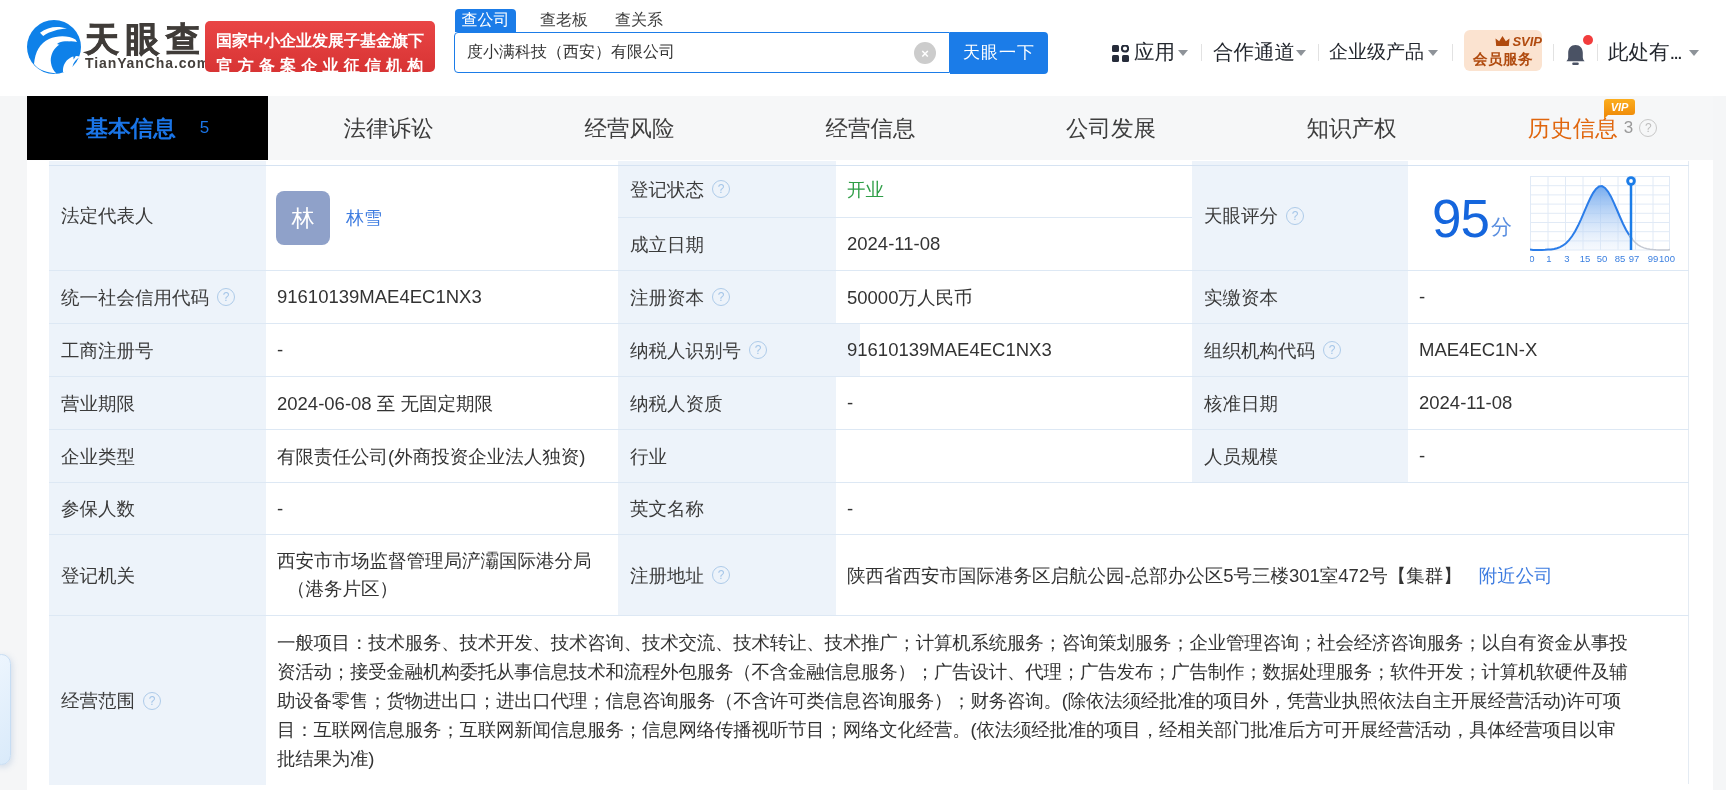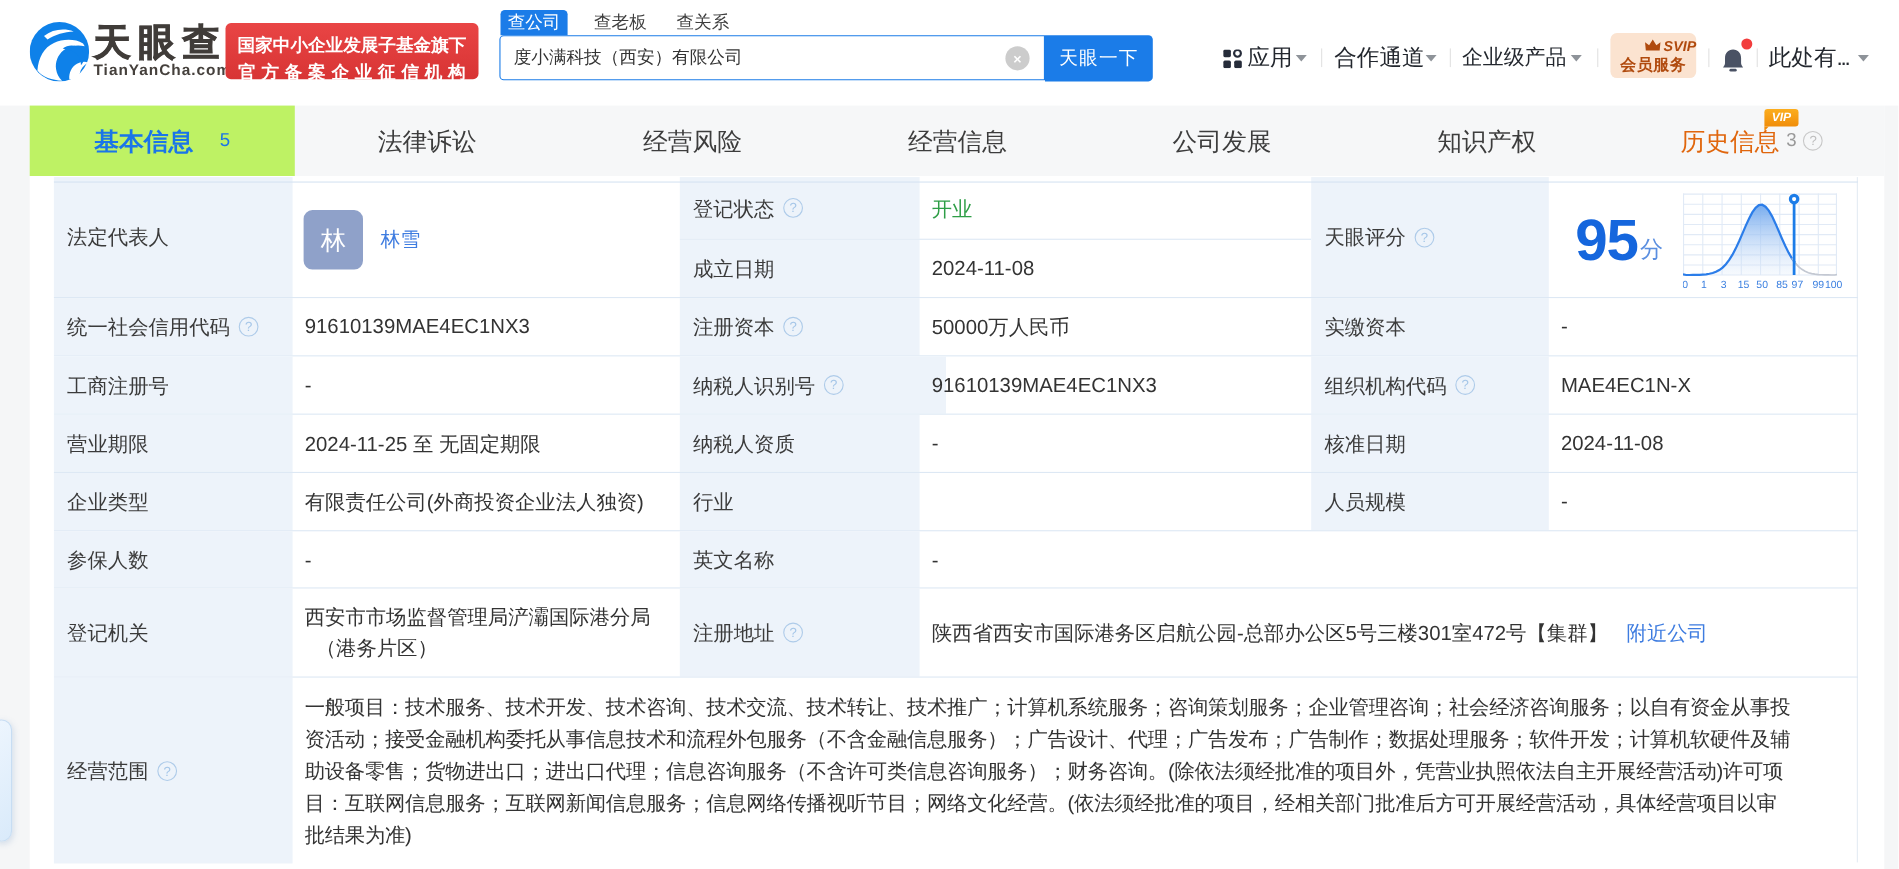--- a/index.html
+++ b/index.html
@@ -69,21 +69,21 @@
 <svg class="a" style="left:1564px;top:43px" width="23" height="23" viewBox="0 0 23 23">
 <path d="M11.5,2 C7,2 4.2,5.2 4.2,9.8 L4.2,14.6 Q4.2,16.6 2.4,18.3 L20.6,18.3 Q18.8,16.6 18.8,14.6 L18.8,9.8 C18.8,5.2 16,2 11.5,2 Z" fill="#4a5264"></path>
 <rect x="8.2" y="19.6" width="6.6" height="2.4" rx="1.2" fill="#4a5264"></rect>
 </svg>
 <div class="a" style="left:1583px;top:35px;width:10px;height:10px;border-radius:50%;background:#f23d3d"></div>
 <div class="a dvd" style="left:1597px;top:44px"></div>
 <div class="a" style="left:1608px;top:38px;font-size:20.5px;color:#23272e">此处有<span style="letter-spacing:-2px">...</span></div>
 <div class="a caret" style="left:1689px;top:50px"></div>
 
 <div class="a" style="left:27px;top:96px;width:1686px;height:64px;background:#f6f7f8;display:flex">
-<div class="flex" style="width:241px;background:#bef264;justify-content:center;gap:24px">
+<div class="flex" style="width:241px;background:#000000;justify-content:center;gap:24px">
       <span style="font-size:22.5px;font-weight:bold;color:#1a75e8">基本信息</span>
       <span style="font-size:17px;color:#1a75e8">5</span>
     </div>
 <div class="flex" style="width:241px;justify-content:center;font-size:22.5px;color:#3d3d3d">法律诉讼</div>
 <div class="flex" style="width:241px;justify-content:center;font-size:22.5px;color:#3d3d3d">经营风险</div>
 <div class="flex" style="width:241px;justify-content:center;font-size:22.5px;color:#3d3d3d">经营信息</div>
 <div class="flex" style="width:240px;justify-content:center;font-size:22.5px;color:#3d3d3d">公司发展</div>
 <div class="flex" style="width:241px;justify-content:center;font-size:22.5px;color:#3d3d3d">知识产权</div>
 <div class="flex" style="width:241px;justify-content:center;gap:6px">
       <span style="font-size:22.5px;color:#e0660d">历史信息</span>
@@ -102,21 +102,21 @@
    <div style="width:54px;height:54px;border-radius:8px;background:#8fa1c9;color:#fff;font-size:23px;display:flex;align-items:center;justify-content:center">林</div>
    <a style="font-size:18px;color:#3e7ce0">林雪</a>
  </div>
  <div class="a lbl" style="left:569px;top:0;width:218px;height:56px">登记状态 <span class="qi">?</span></div>
  <div class="a val" style="left:787px;top:0;width:356px;height:56px;color:#2f9e47">开业</div>
  <div class="a" style="left:569px;top:56px;width:574px;height:1px;background:#dde8f4"></div>
  <div class="a lbl" style="left:569px;top:57px;width:218px;height:52px">成立日期</div>
  <div class="a val" style="left:787px;top:57px;width:356px;height:52px">2024-11-08</div>
  <div class="a lbl" style="left:1143px;top:0;width:216px;height:109px">天眼评分 <span class="qi">?</span></div>
  <div class="a" style="left:1359px;top:0;width:281px;height:109px">
-   <div class="a" style="left:24px;top:31px;font-size:53px;line-height:53px;font-weight:bold;color:#1566dd;letter-spacing:-1px">95</div>
+   <div class="a" style="left:24px;top:31px;font-size:53px;line-height:53px;font-weight:normal;color:#1566dd;letter-spacing:-1px">95</div>
    <div class="a" style="left:83px;top:52px;font-size:21px;color:#5b8fe0">分</div>
    <svg class="a" style="left:122px;top:11px" width="145" height="92" viewBox="0 0 145 92">
     <defs>
      <linearGradient id="bg1" x1="0" y1="0" x2="0" y2="1">
       <stop offset="0" stop-color="#76abee"></stop>
               <stop offset="1" stop-color="#dcE9fa" stop-opacity="0.25"></stop>
      </linearGradient>
     </defs>
     <g stroke="#e1eaf6" stroke-width="1">
      <path d="M0,4.5 H140 M0,13.7 H140 M0,22.9 H140 M0,32.1 H140 M0,41.3 H140 M0,50.5 H140 M0,59.7 H140 M0,68.9 H140 M0,78 H140"></path>
@@ -156,21 +156,21 @@
  <div class="a lbl" style="left:0;top:0;width:217px;height:52px">工商注册号</div>
  <div class="a val" style="left:217px;top:0;width:352px;height:52px">-</div>
  <div class="a lbl" style="left:569px;top:0;width:242px;height:52px">纳税人识别号 <span class="qi">?</span></div>
  <div class="a val" style="left:787px;top:0;width:356px;height:52px">91610139MAE4EC1NX3</div>
  <div class="a lbl" style="left:1143px;top:0;width:216px;height:52px">组织机构代码 <span class="qi">?</span></div>
  <div class="a val" style="left:1359px;top:0;width:281px;height:52px">MAE4EC1N-X</div>
 </div>
 
 <div class="a bt" style="left:0;top:215px;width:1640px;height:53px">
  <div class="a lbl" style="left:0;top:0;width:217px;height:52px">营业期限</div>
- <div class="a val" style="left:217px;top:0;width:352px;height:52px">2024-11-25 至 无固定期限</div>
+ <div class="a val" style="left:217px;top:0;width:352px;height:52px">2024-06-08 至 无固定期限</div>
  <div class="a lbl" style="left:569px;top:0;width:218px;height:52px">纳税人资质</div>
  <div class="a val" style="left:787px;top:0;width:356px;height:52px">-</div>
  <div class="a lbl" style="left:1143px;top:0;width:216px;height:52px">核准日期</div>
  <div class="a val" style="left:1359px;top:0;width:281px;height:52px">2024-11-08</div>
 </div>
 
 <div class="a bt" style="left:0;top:268px;width:1640px;height:53px">
  <div class="a lbl" style="left:0;top:0;width:217px;height:52px">企业类型</div>
  <div class="a val" style="left:217px;top:0;width:352px;height:52px">有限责任公司(外商投资企业法人独资)</div>
  <div class="a lbl" style="left:569px;top:0;width:218px;height:52px">行业</div>

